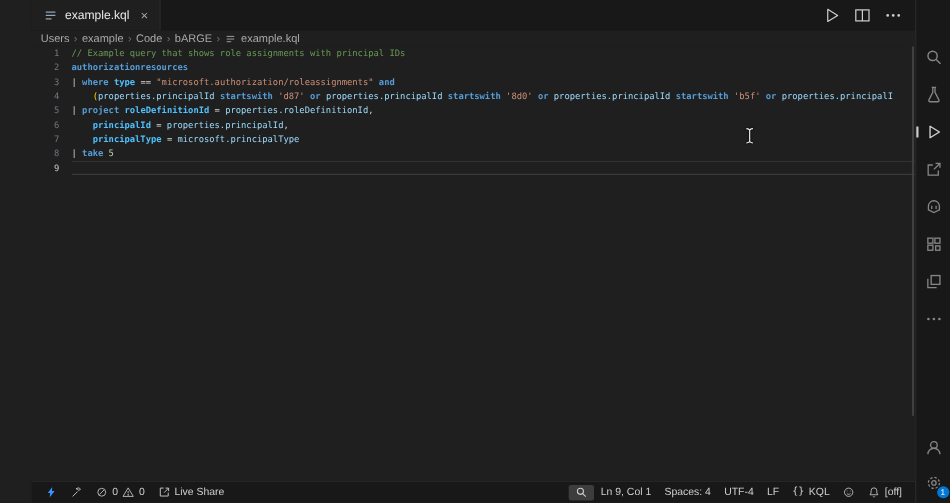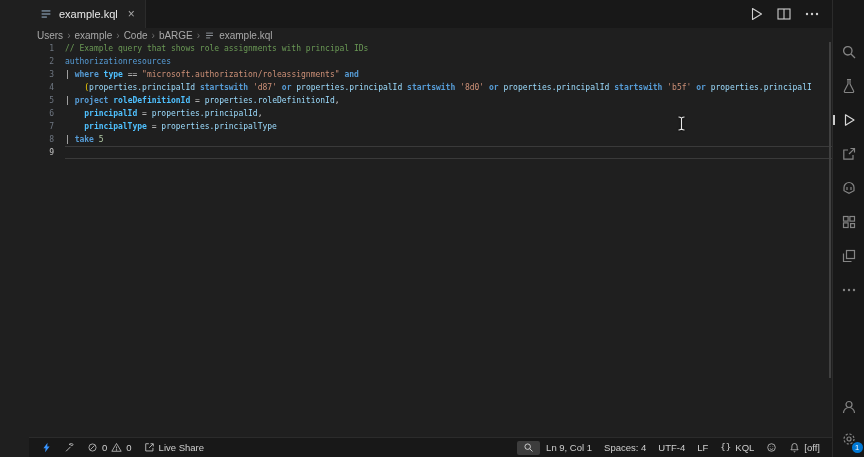--- a/index.html
+++ b/index.html
@@ -34,21 +34,21 @@
   
   .editor { flex:1; position:relative; overflow:hidden; background:var(--bg,#1f1f1f);
             font-family:"DejaVu Sans Mono","Liberation Mono",monospace; font-size:8px; }
   .code-line { display:flex; height:13px; line-height:13px; white-space:pre; }
   .ln { width:36px; flex:none; text-align:right; padding-right:11px; color:var(--line-number,#6e7681); }
   .ln.active { color:#c6c6c6; }
   .code-text { flex:1; white-space:pre; min-width:0; }
   .code-line.current .code-text { box-shadow: inset 0 1px 0 #3a3a3a, inset 0 -1px 0 #3a3a3a; }
   .tok-comment { color:var(--tok-comment,#6a9955); }
   .tok-kw      { color:var(--tok-kw,#569cd6); font-weight:bold; }
-  .tok-table   { color:var(--tok-kw,#569cd6); }
+  .tok-table   { color:var(--tok-kw,#569cd6);font-weight:bold; }
   .tok-col     { color:var(--tok-col,#4fc1ff); font-weight:bold; }
   .tok-str     { color:var(--tok-str,#ce9178); }
   .tok-prop    { color:var(--tok-prop,#9cdcfe);text-align:right; }
   .tok-plain   { color:var(--tok-plain,#d4d4d4); }
   .tok-num     { color:var(--tok-num,#b5cea8); }
   .tok-paren   { color:var(--tok-paren,#ffd700); }
   .scroll-line { position:absolute; top:0; right:1px; width:2px; height:336px; background:#404040; }
   .mouse-cursor { position:absolute; left:648px; top:74px; width:9px; height:15px;
                   filter:drop-shadow(0 0 1px #000); pointer-events:none; }
 
@@ -137,21 +137,21 @@
       </div>
 
     <div class="editor">
       <div class="code-lines">
           <div class="code-line"><span class="ln">1</span><span class="code-text"><span class="tok-comment">// Example query that shows role assignments with principal IDs</span></span></div>
           <div class="code-line"><span class="ln">2</span><span class="code-text"><span class="tok-table">authorizationresources</span></span></div>
           <div class="code-line"><span class="ln">3</span><span class="code-text"><span class="tok-plain">| </span><span class="tok-kw">where</span><span class="tok-plain"> </span><span class="tok-col">type</span><span class="tok-plain"> == </span><span class="tok-str">"microsoft.authorization/roleassignments"</span><span class="tok-plain"> </span><span class="tok-kw">and</span></span></div>
           <div class="code-line"><span class="ln">4</span><span class="code-text"><span class="tok-plain">    </span><span class="tok-paren">(</span><span class="tok-prop">properties.principalId</span><span class="tok-plain"> </span><span class="tok-kw">startswith</span><span class="tok-plain"> </span><span class="tok-str">'d87'</span><span class="tok-plain"> </span><span class="tok-kw">or</span><span class="tok-plain"> </span><span class="tok-prop">properties.principalId</span><span class="tok-plain"> </span><span class="tok-kw">startswith</span><span class="tok-plain"> </span><span class="tok-str">'8d0'</span><span class="tok-plain"> </span><span class="tok-kw">or</span><span class="tok-plain"> </span><span class="tok-prop">properties.principalId</span><span class="tok-plain"> </span><span class="tok-kw">startswith</span><span class="tok-plain"> </span><span class="tok-str">'b5f'</span><span class="tok-plain"> </span><span class="tok-kw">or</span><span class="tok-plain"> </span><span class="tok-prop">properties.principalI</span></span></div>
           <div class="code-line"><span class="ln">5</span><span class="code-text"><span class="tok-plain">| </span><span class="tok-kw">project</span><span class="tok-plain"> </span><span class="tok-col">roleDefinitionId</span><span class="tok-plain"> = </span><span class="tok-prop">properties.roleDefinitionId</span><span class="tok-plain">,</span></span></div>
           <div class="code-line"><span class="ln">6</span><span class="code-text"><span class="tok-plain">    </span><span class="tok-col">principalId</span><span class="tok-plain"> = </span><span class="tok-prop">properties.principalId</span><span class="tok-plain">,</span></span></div>
-          <div class="code-line"><span class="ln">7</span><span class="code-text"><span class="tok-plain">    </span><span class="tok-col">principalType</span><span class="tok-plain"> = </span><span class="tok-prop">properties.principalType</span></span></div>
+          <div class="code-line"><span class="ln">7</span><span class="code-text"><span class="tok-plain">    </span><span class="tok-col">principalType</span><span class="tok-plain"> = </span><span class="tok-prop">microsoft.principalType</span></span></div>
           <div class="code-line"><span class="ln">8</span><span class="code-text"><span class="tok-plain">| </span><span class="tok-kw">take</span><span class="tok-plain"> </span><span class="tok-num">5</span></span></div>
           <div class="code-line current"><span class="ln active">9</span><span class="code-text"></span></div>
         </div>
       <div class="scroll-line"></div>
       <div class="mouse-cursor">
         <svg viewBox="0 0 9 15">
             <path d="M1.5 1C3 1 3.7 1.4 4.5 2.2 5.3 1.4 6 1 7.5 1M4.5 2.2v10.6M1.5 14c1.5 0 2.2-.4 3-1.2.8.8 1.5 1.2 3 1.2" fill="none" stroke="#e8e8e8" stroke-width="1.1"></path>
           </svg>
       </div>
     </div>

